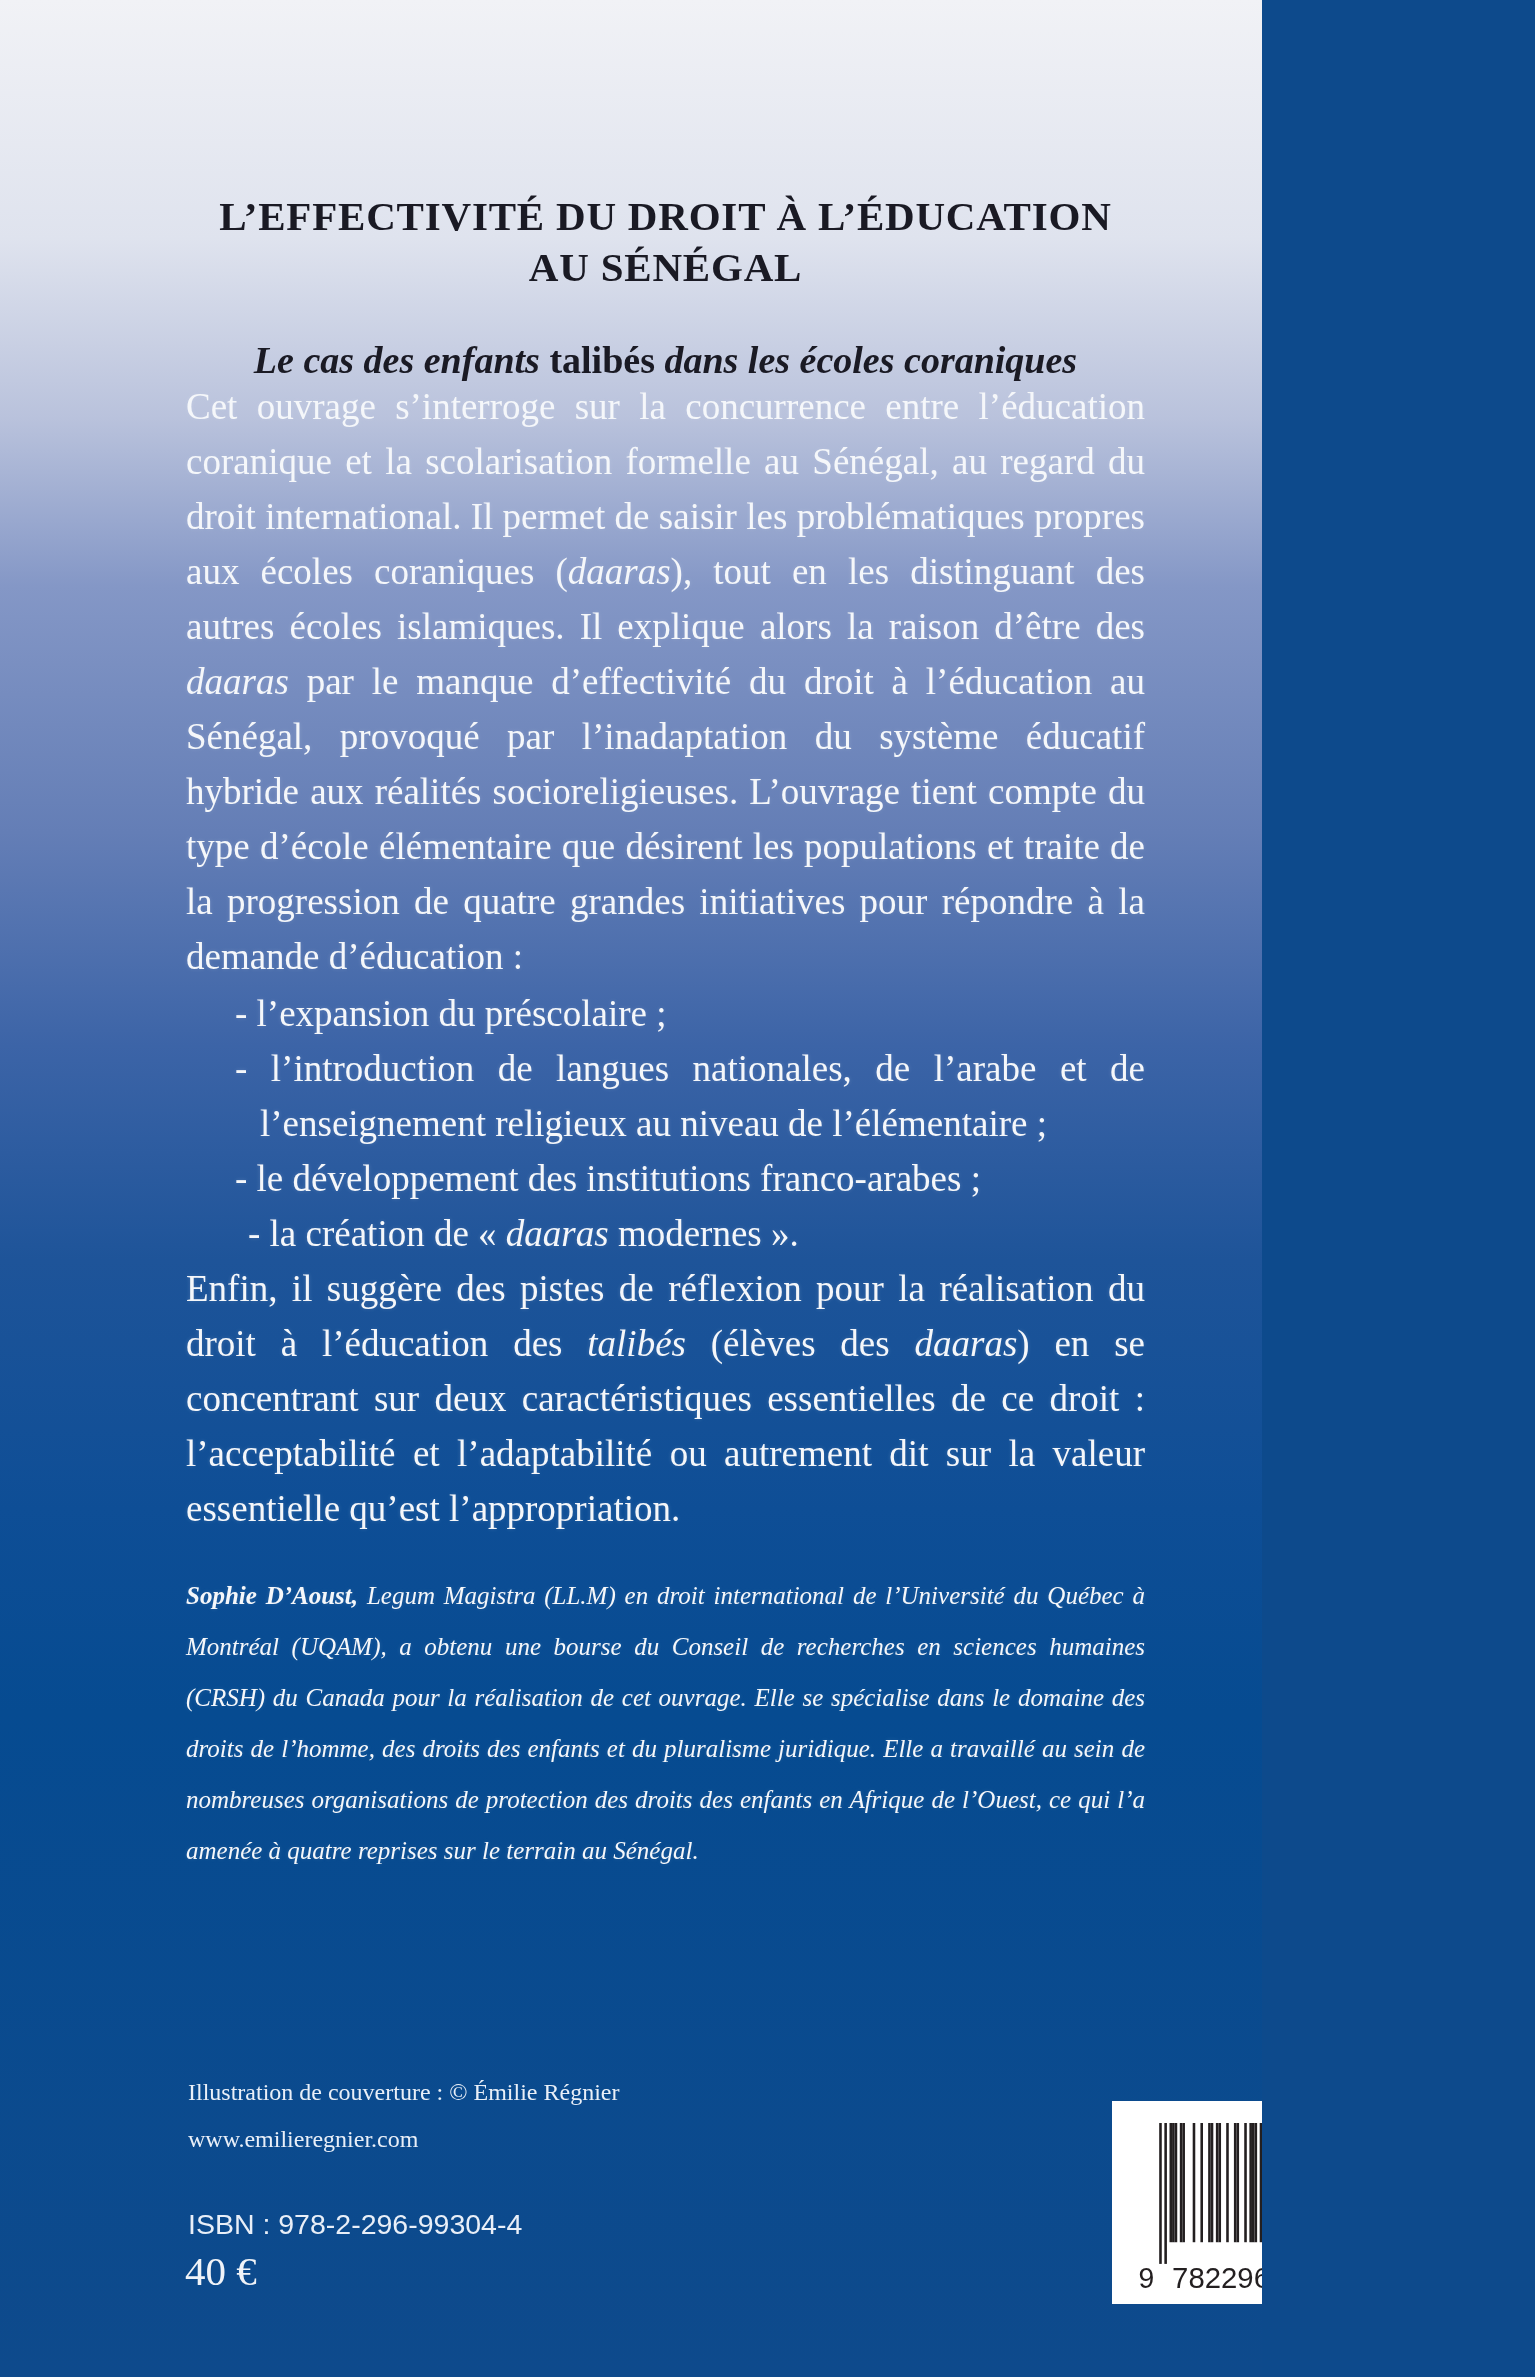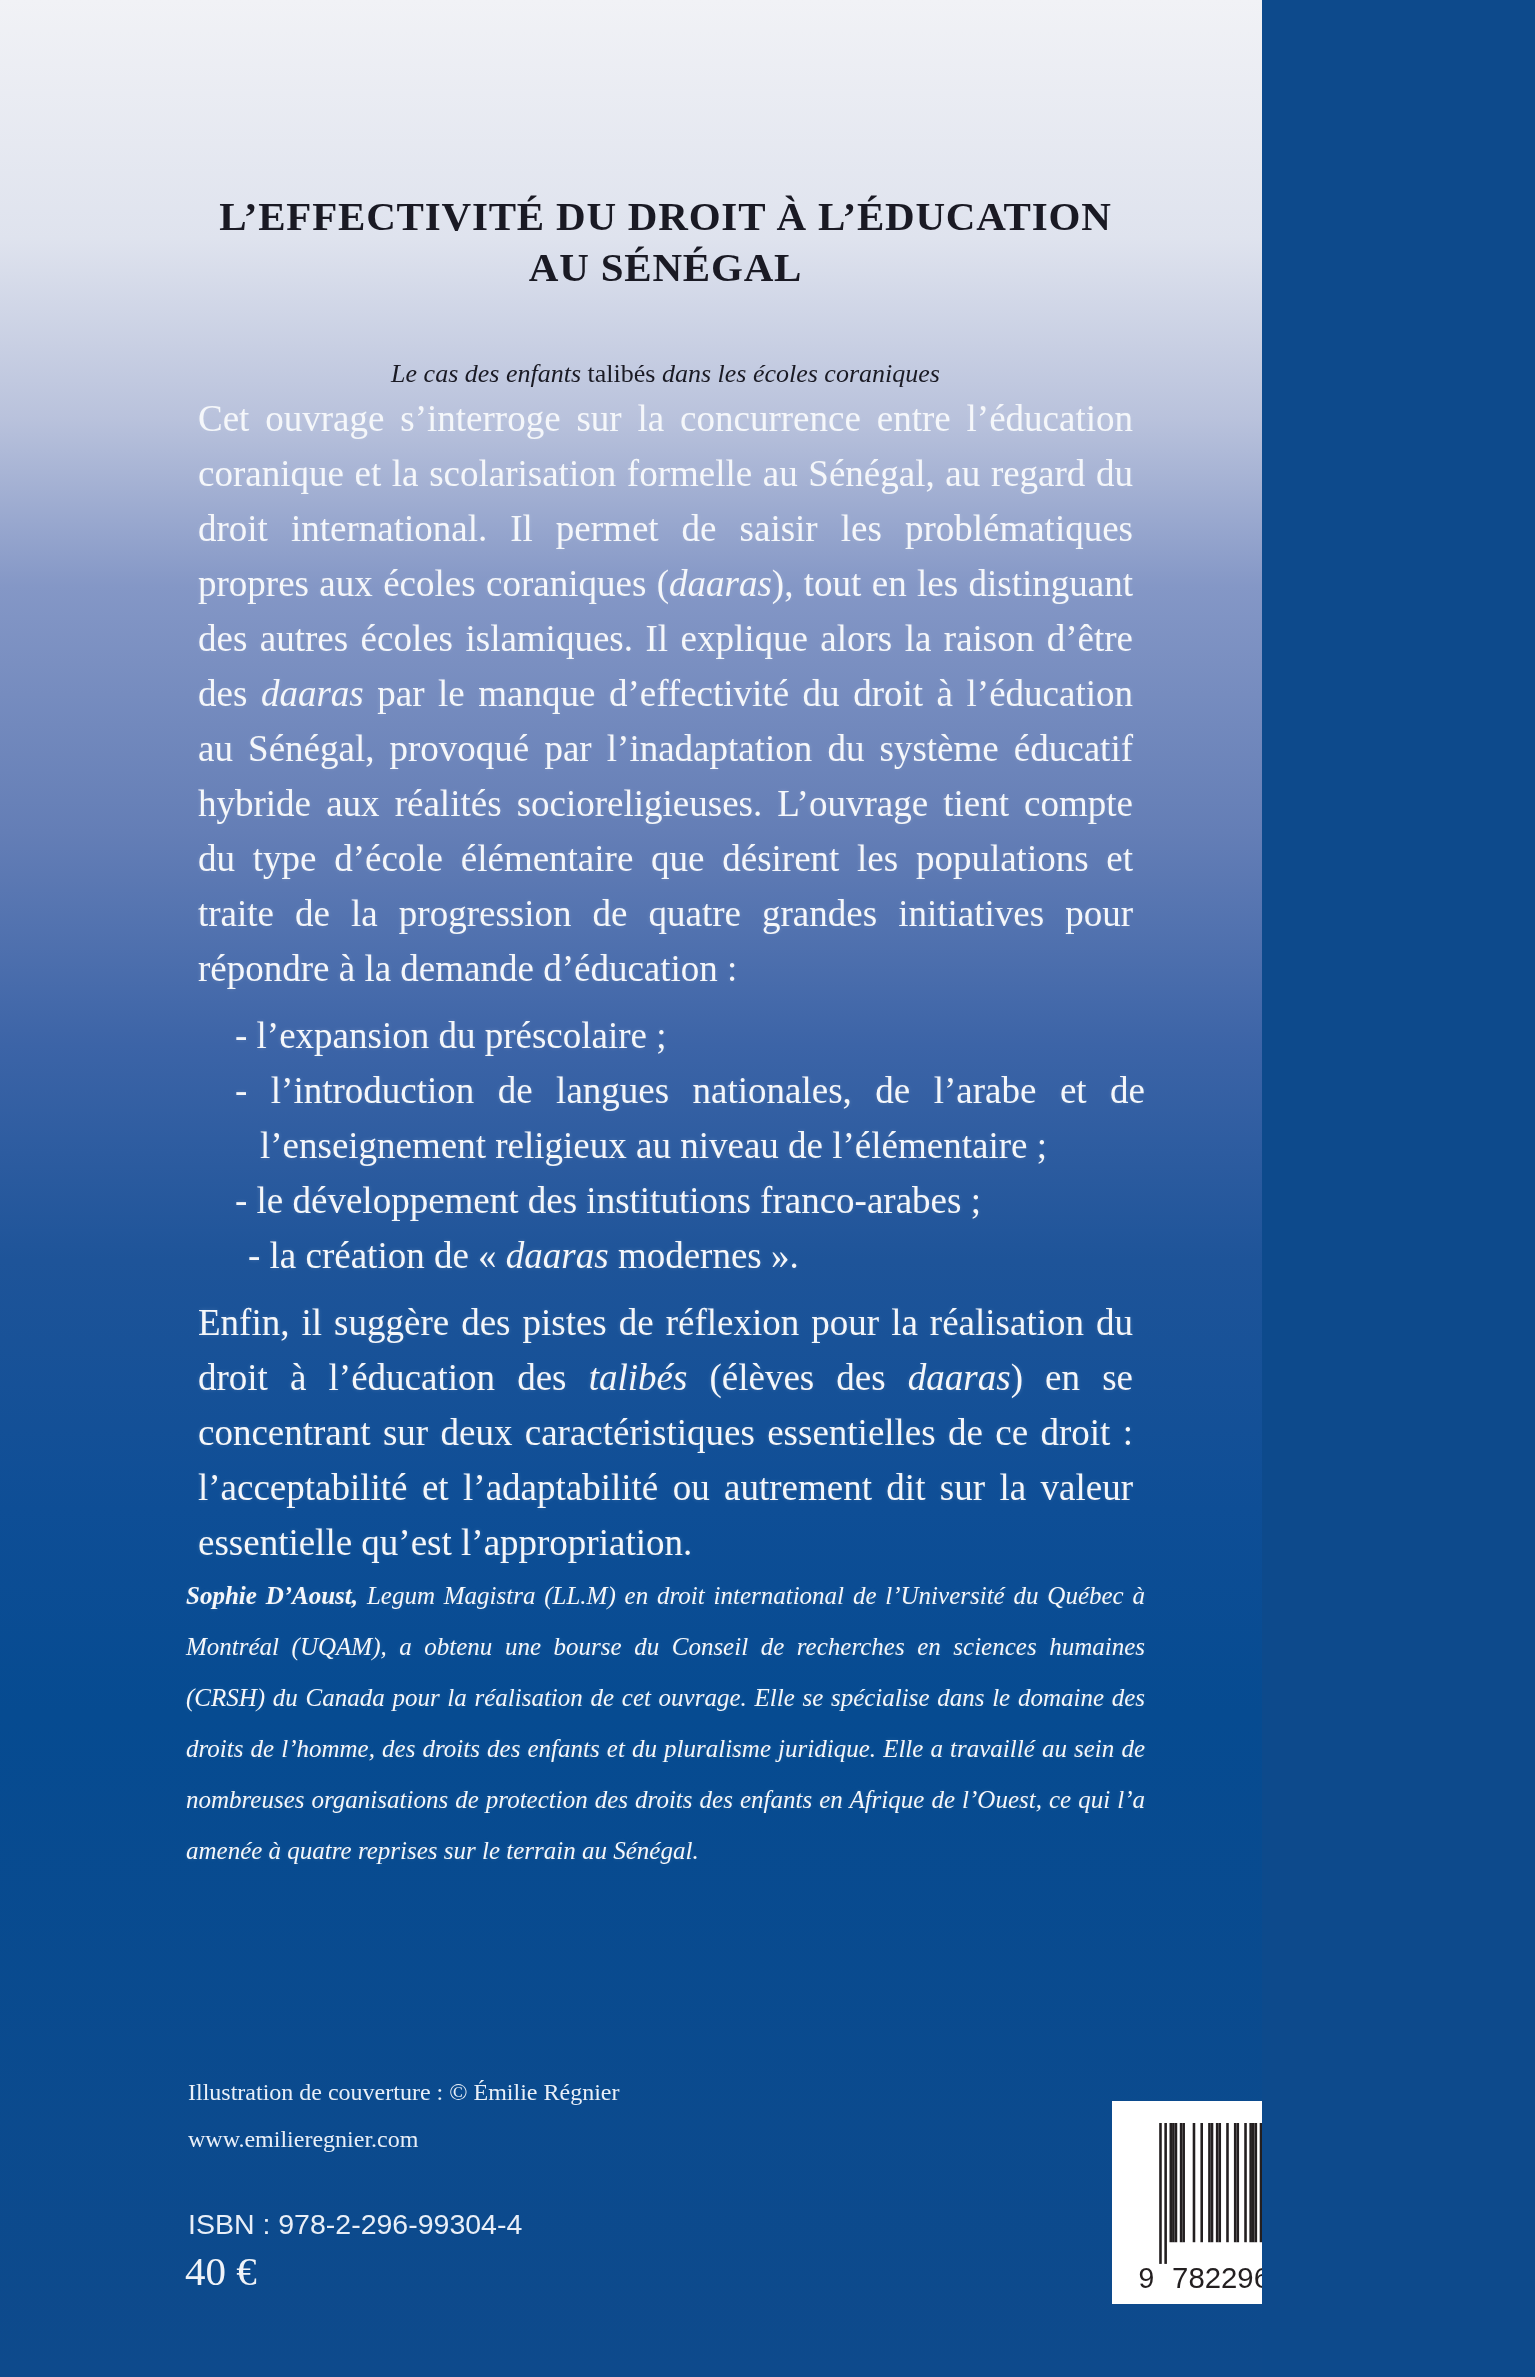--- a/index.html
+++ b/index.html
@@ -40,37 +40,37 @@
   .content-col{position:absolute;left:186px;right:117px;}
   header.head{top:191px;text-align:center;color:var(--ink);}
   .book-title{
     font-size:41px;
     font-weight:700;
     letter-spacing:0.8px;
     line-height:1.25;
     color:var(--ink);
   }
   .book-subtitle{
-    margin-top:64px;
-    font-size:26px;
-    font-weight:400;
+    margin-top:44px;
+    font-size:38px;
+    font-weight:700;
     font-style:italic;
     line-height:1.2;
     color:var(--ink);
   }
   .book-subtitle .roman{font-style:normal;}
   .blurb{
     top:379px;
     color:var(--body-text);
     font-size:37px;
     line-height:55px;
     text-align:justify;
     text-shadow:0 0 4.2px rgba(230,238,255,0.18);
   }
-  .blurb p{margin:12px;}
+  .blurb p{margin:0;}
   .blurb .ital, .p2 .ital{font-style:italic;}
   ul.initiatives{list-style:none;margin:1.7px 0 0 0;padding:0;}
   ul.initiatives li{
     padding-left:74px;
     text-indent:-25px;
     text-align:justify;
   }
   ul.initiatives li.indent-more{padding-left:87px;}
   .p2{margin-top:70px;}
   .bio{

